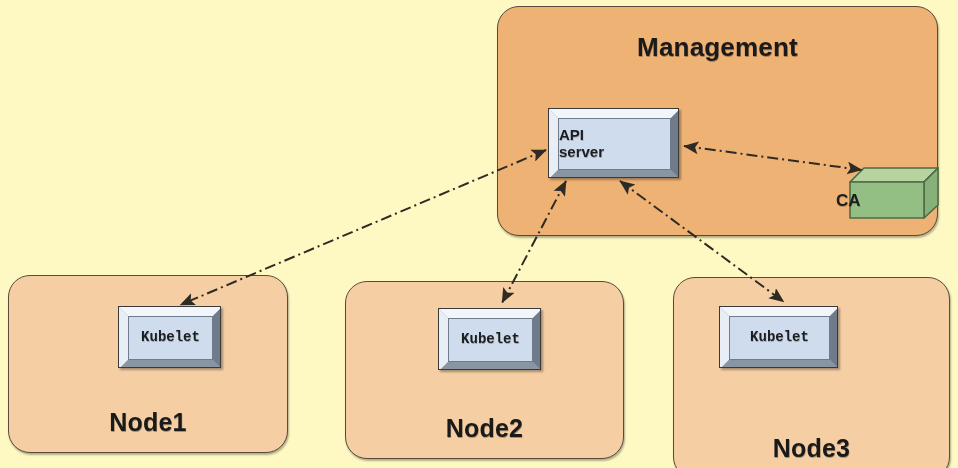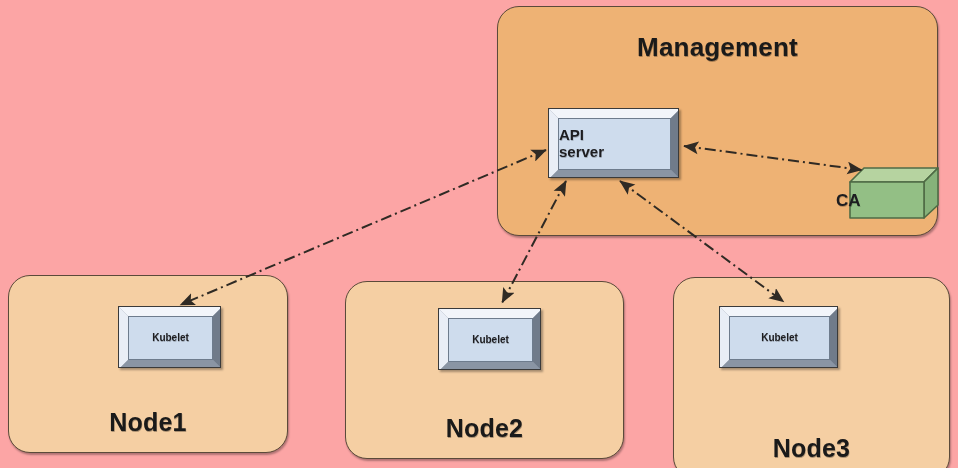--- a/index.html
+++ b/index.html
@@ -7,21 +7,21 @@
     padding: 0;
     background: #ffffff;
   }
   body {
     font-family: "Liberation Sans", sans-serif;
   }
   #canvas {
     position: relative;
     width: 958px;
     height: 468px;
-    background: #fca5a5;
+    background: #fef9c3;
     overflow: hidden;
   }
   #wires {
     position: absolute;
     left: 0;
     top: 0;
     width: 958px;
     height: 468px;
     pointer-events: none;
     z-index: 5;
@@ -89,21 +89,21 @@
   }
   .bevel-label {
     color: #1d1d20;
     font-weight: 700;
     text-align: center;
     line-height: 1.12;
     user-select: none;
     text-shadow: 0.4px 0.6px 0.5px rgba(0,0,0,0.22);
   }
   .label-api { font-size: 15px; text-align: left; width: 100%; box-sizing: border-box; }
-  .label-kubelet { font-size: 10px; }
+  .label-kubelet { font-size: 14px; font-family: Liberation Mono, monospace; }
 
   
   .isobox {
     position: absolute;
     z-index: 3;
     padding-left: 32px;
   }
   .iso-svg { display: block; overflow: visible; }
   .iso-label {
     position: absolute;

